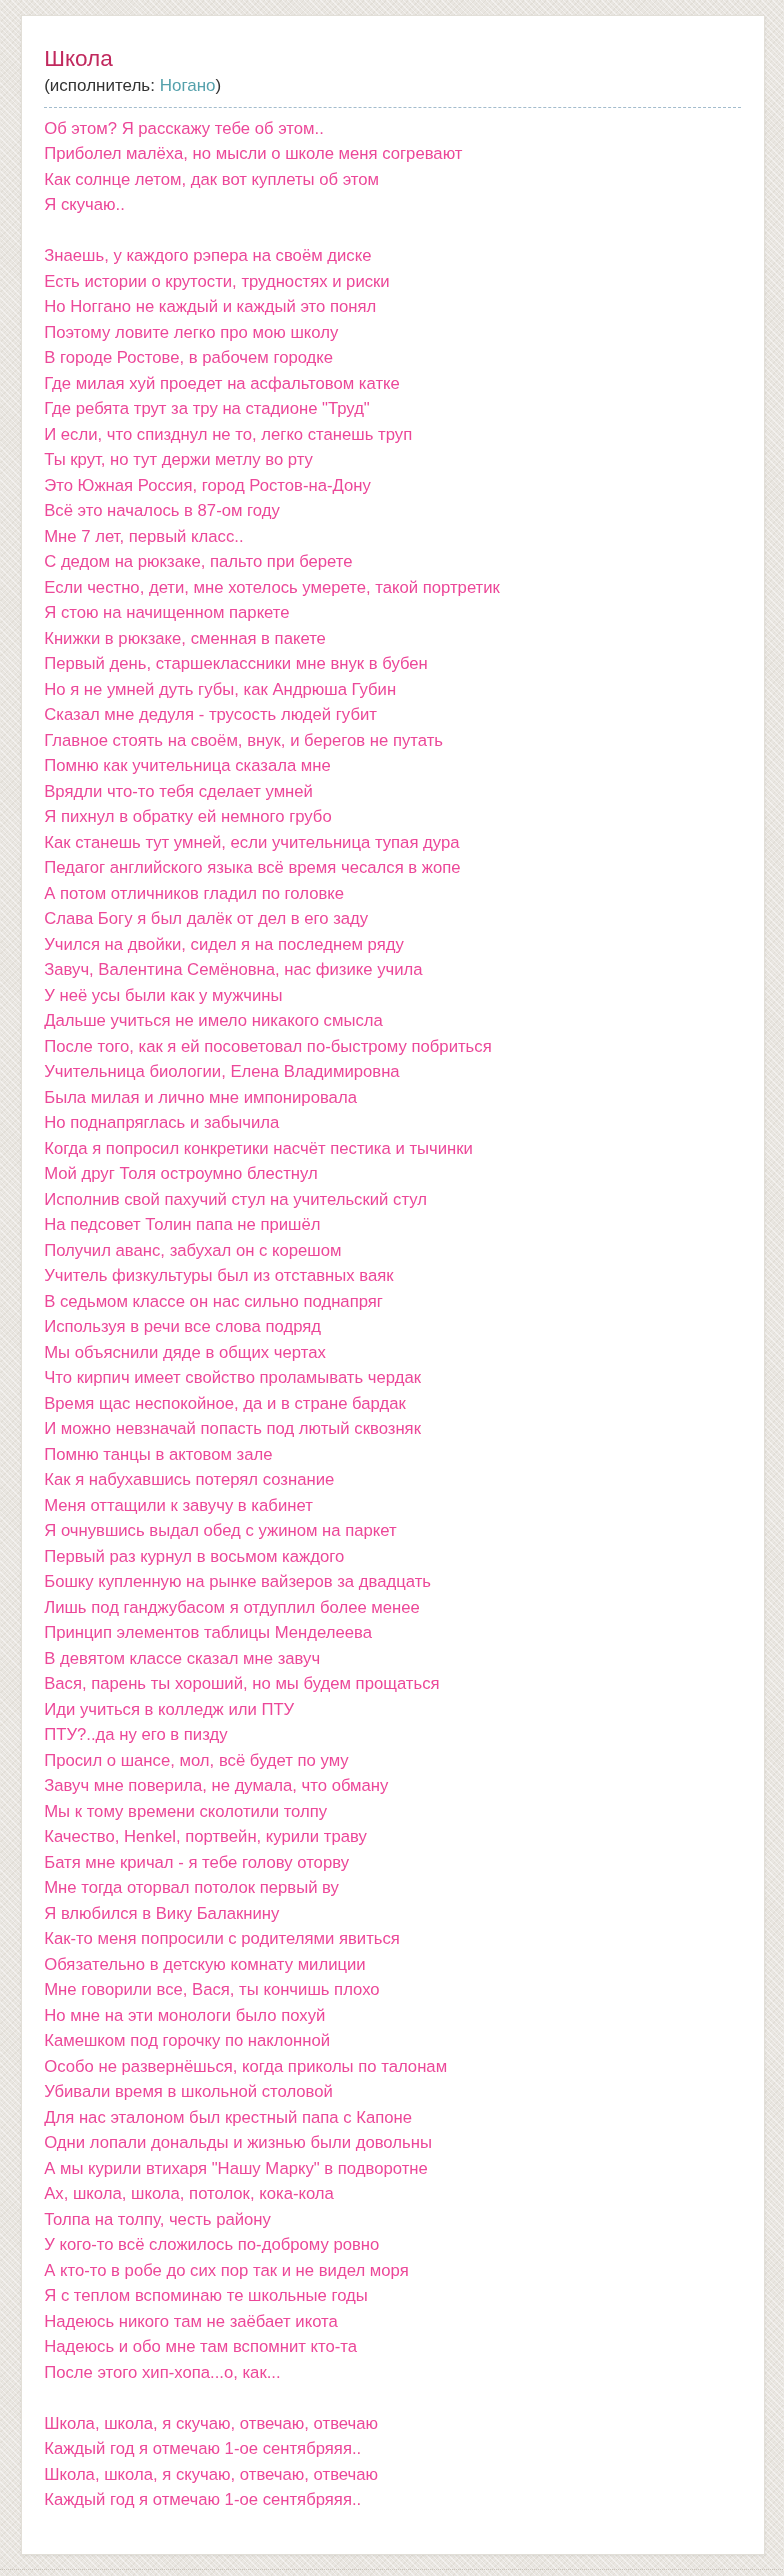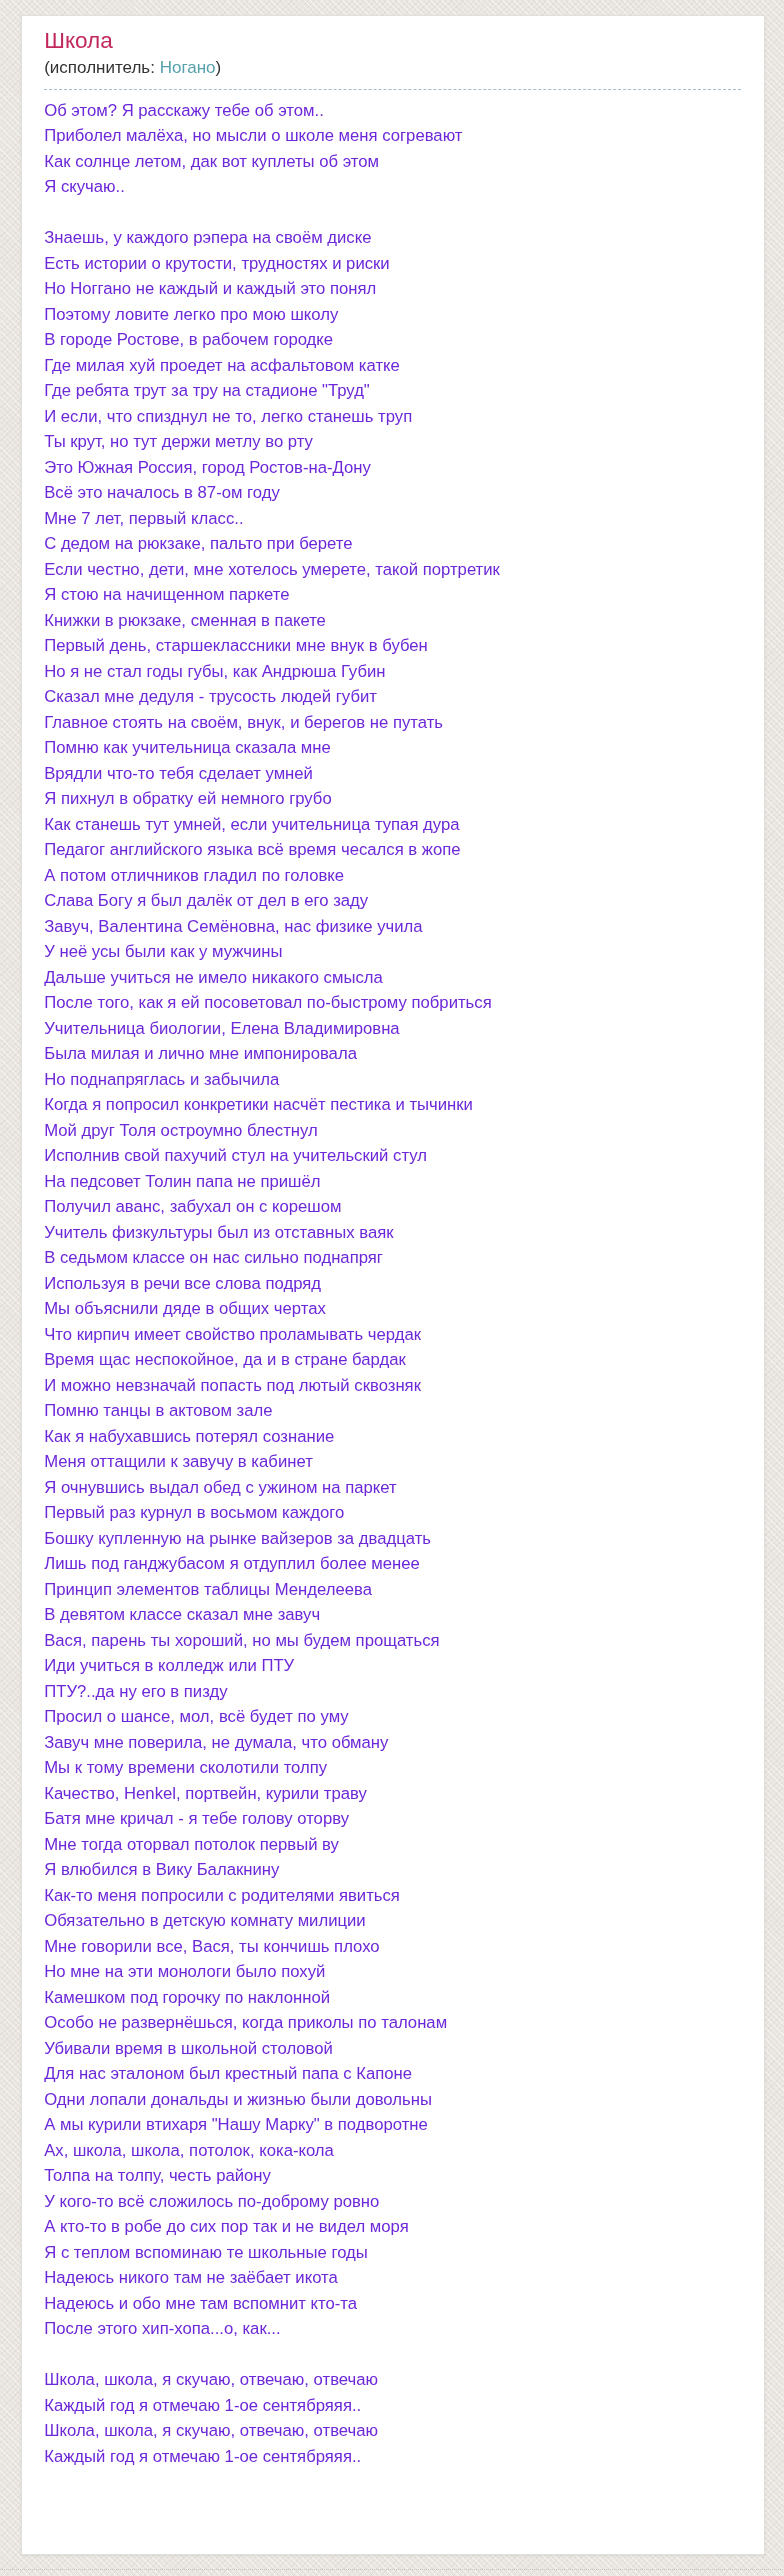--- a/index.html
+++ b/index.html
@@ -12,35 +12,35 @@
       repeating-linear-gradient(-45deg, rgba(205,199,189,0.30) 0 1px, rgba(0,0,0,0) 1px 3.9px);
   }
   .card{
     position:absolute;left:20.6px;top:14.7px;width:744px;height:2540px;
     box-sizing:border-box;background:#ffffff;
     border:1px solid #e2dfd8;
     box-shadow:0 1px 2.9px rgba(0,0,0,0.07);
     padding:0 22.6px;
   }
   .title{
-    margin:0;padding-top:8px;
+    margin:0;padding-top:26px;
     font-size:22.6px;line-height:33px;font-weight:400;
     color:#c1295e;
   }
   .artist{
     font-size:17px;line-height:21.6px;color:#333333;
   }
   .artist-link{color:#55a1ac;text-decoration:none;cursor:pointer;}
   .divider{
     margin-top:10.8px;height:0;
     border-bottom:1px dashed #a3bccd;
   }
   .lyrics{
     margin-top:7.8px;
-    font-size:16.7px;line-height:25.5px;color:#6d28d9;
+    font-size:16.7px;line-height:25.5px;color:#ec4899;
   }
   .stanza{margin:0 0 25.5px 0;}
   .stanza:last-child{margin-bottom:0;}
   .line{white-space:pre-wrap;}
   .bottom-rule{
     position:absolute;left:0;top:2569px;width:785px;height:0;
     border-top:1px dotted #c8c3ba;
   }
 </style>
 </head>
@@ -68,30 +68,31 @@
         <div class="line">И если, что спизднул не то, легко станешь труп</div>
         <div class="line">Ты крут, но тут держи метлу во рту</div>
         <div class="line">Это Южная Россия, город Ростов-на-Дону</div>
         <div class="line">Всё это началось в 87-ом году</div>
         <div class="line">Мне 7 лет, первый класс..</div>
         <div class="line">С дедом на рюкзаке, пальто при берете</div>
         <div class="line">Если честно, дети, мне хотелось умерете, такой портретик</div>
         <div class="line">Я стою на начищенном паркете</div>
         <div class="line">Книжки в рюкзаке, сменная в пакете</div>
         <div class="line">Первый день, старшеклассники мне внук в бубен</div>
-        <div class="line">Но я не стал годы губы, как Андрюша Губин</div>
+        <div class="line">Но я не умней дуть губы, как Андрюша Губин</div>
         <div class="line">Сказал мне дедуля - трусость людей губит</div>
         <div class="line">Главное стоять на своём, внук, и берегов не путать</div>
         <div class="line">Помню как учительница сказала мне</div>
         <div class="line">Врядли что-то тебя сделает умней</div>
         <div class="line">Я пихнул в обратку ей немного грубо</div>
         <div class="line">Как станешь тут умней, если учительница тупая дура</div>
         <div class="line">Педагог английского языка всё время чесался в жопе</div>
         <div class="line">А потом отличников гладил по головке</div>
         <div class="line">Слава Богу я был далёк от дел в его заду</div>
+        <div class="line">Учился на двойки, сидел я на последнем ряду</div>
         <div class="line">Завуч, Валентина Семёновна, нас физике учила</div>
         <div class="line">У неё усы были как у мужчины</div>
         <div class="line">Дальше учиться не имело никакого смысла</div>
         <div class="line">После того, как я ей посоветовал по-быстрому побриться</div>
         <div class="line">Учительница биологии, Елена Владимировна</div>
         <div class="line">Была милая и лично мне импонировала</div>
         <div class="line">Но поднапряглась и забычила</div>
         <div class="line">Когда я попросил конкретики насчёт пестика и тычинки</div>
         <div class="line">Мой друг Толя остроумно блестнул</div>
         <div class="line">Исполнив свой пахучий стул на учительский стул</div>

